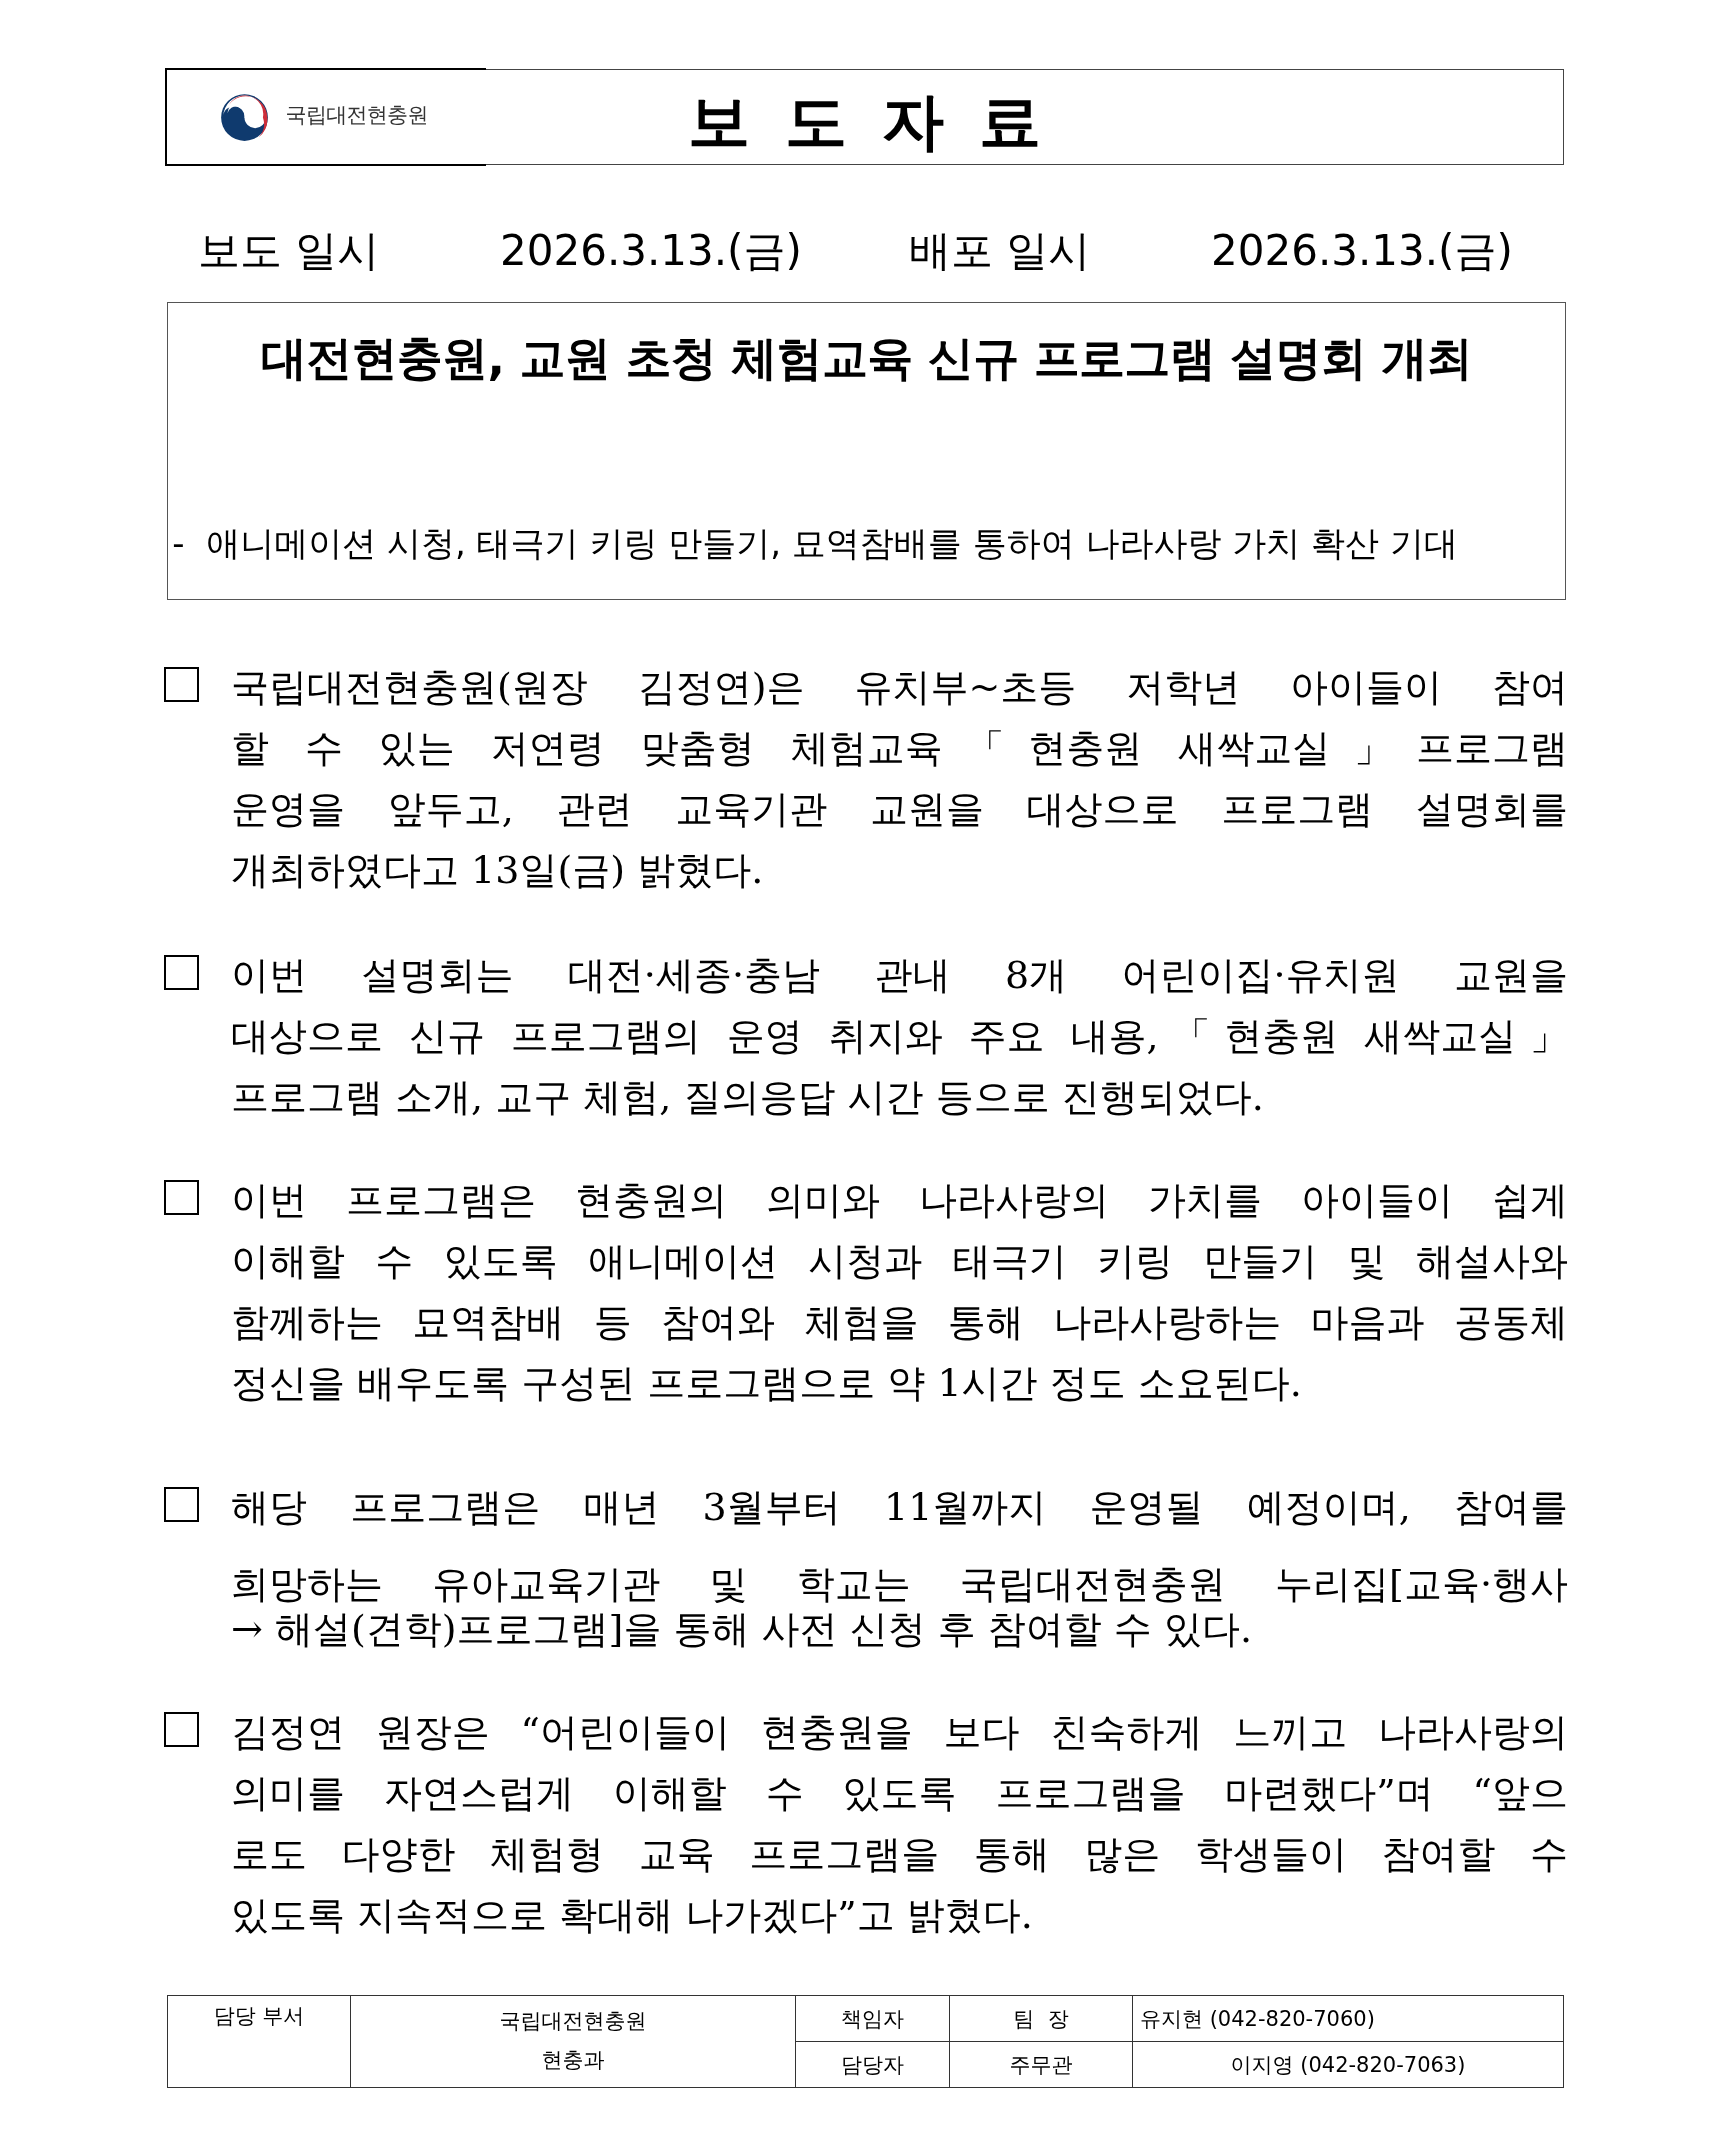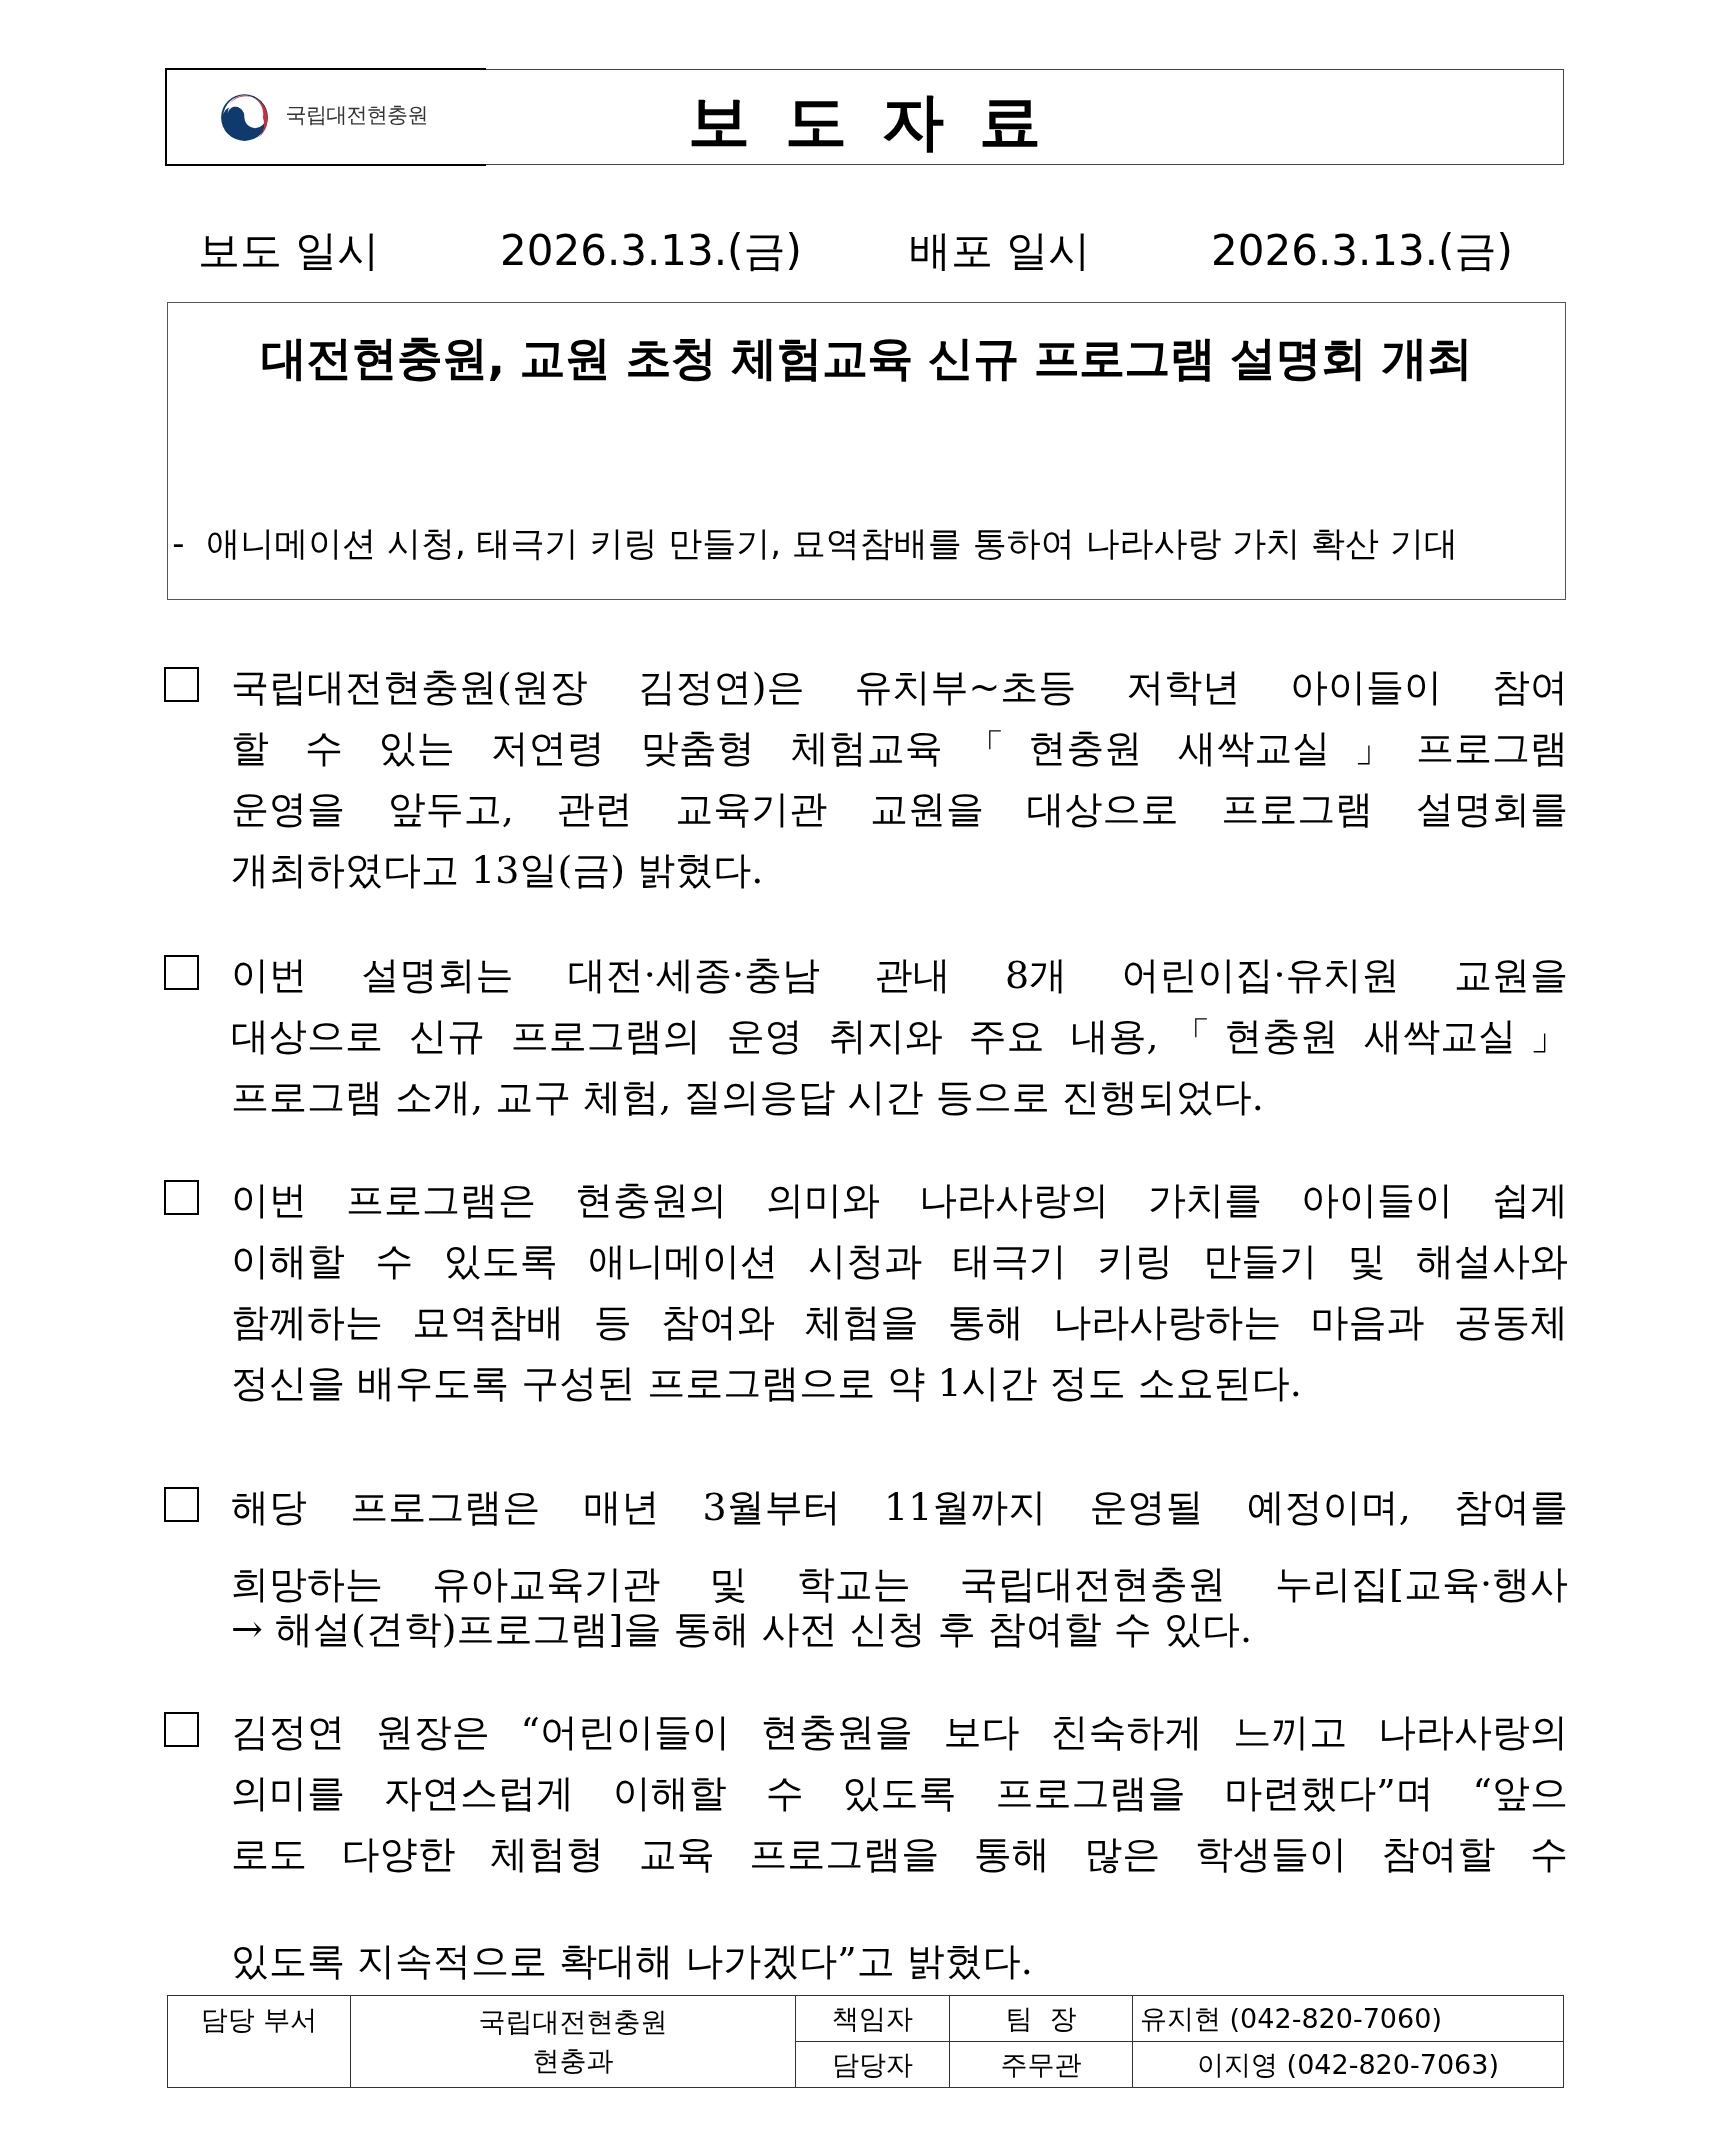--- a/index.html
+++ b/index.html
@@ -24,21 +24,21 @@
   .sub-line { position: absolute; left: 4.2px; font-size: 34px; white-space: nowrap; letter-spacing: 0px; }
   .sub-line .dash { display: inline-block; width: 34px; }
 
   
   .para { position: absolute; left: 164px; width: 1404px; font-size: 38px; }
   .para .box { position: absolute; left: 0; width: 35px; height: 35px; border: 2.1px solid #000; box-sizing: border-box; }
   .para .line { position: absolute; left: 67px; width: 1337px; white-space: nowrap; text-align: justify; text-align-last: justify; height: 49px; line-height: 49px; }
   .para .line.last { text-align-last: left; }
 
   
-  .contact { position: absolute; left: 167px; top: 1995px; width: 1397px; height: 93px; border-collapse: collapse; font-size: 27px; }
+  .contact { position: absolute; left: 167px; top: 1995px; width: 1397px; height: 93px; border-collapse: collapse; font-size: 21px; }
   .contact td { border: 1.4px solid #333; text-align: center; vertical-align: middle; padding: 0; height: 45px; white-space: nowrap; }
   .contact td.dept-label { vertical-align: top; padding-top: 5.6px; }
   .contact td.dept-name { vertical-align: top; padding-top: 5.6px; line-height: 39px; }
 </style>
 </head>
 <body>
 
 <div class="header-box">
   <div class="logo-cell">
     <svg class="logo-mark" viewBox="0 0 72 72">
@@ -94,21 +94,21 @@
   <div class="line" style="top:0px;">해당 프로그램은 매년 3월부터 11월까지 운영될 예정이며, 참여를</div>
   <div class="line" style="top:61px;margin-top:16px;">희망하는 유아교육기관 및 학교는 국립대전현충원 누리집[교육·행사</div>
   <div class="line last" style="top:122px;">→ 해설(견학)프로그램]을 통해 사전 신청 후 참여할 수 있다.</div>
 </div>
 
 <div class="para serif" style="top:1708px;">
   <div class="box" style="top:4.2px;"></div>
   <div class="line" style="top:0px;">김정연 원장은 “어린이들이 현충원을 보다 친숙하게 느끼고 나라사랑의</div>
   <div class="line" style="top:61px;">의미를 자연스럽게 이해할 수 있도록 프로그램을 마련했다”며 “앞으</div>
   <div class="line" style="top:122px;">로도 다양한 체험형 교육 프로그램을 통해 많은 학생들이 참여할 수</div>
-  <div class="line last" style="top:183px;margin-top:46px;">있도록 지속적으로 확대해 나가겠다”고 밝혔다.</div>
+  <div class="line last" style="top:183px;">있도록 지속적으로 확대해 나가겠다”고 밝혔다.</div>
 </div>
 
 <table class="contact sans">
   <tbody>
       <tr>
     <td class="dept-label" rowspan="2" style="width:182px;">담당 부서</td>
     <td class="dept-name" rowspan="2" style="width:444px;">
       <div>국립대전현충원</div>
       <div>현충과</div>
     </td>

